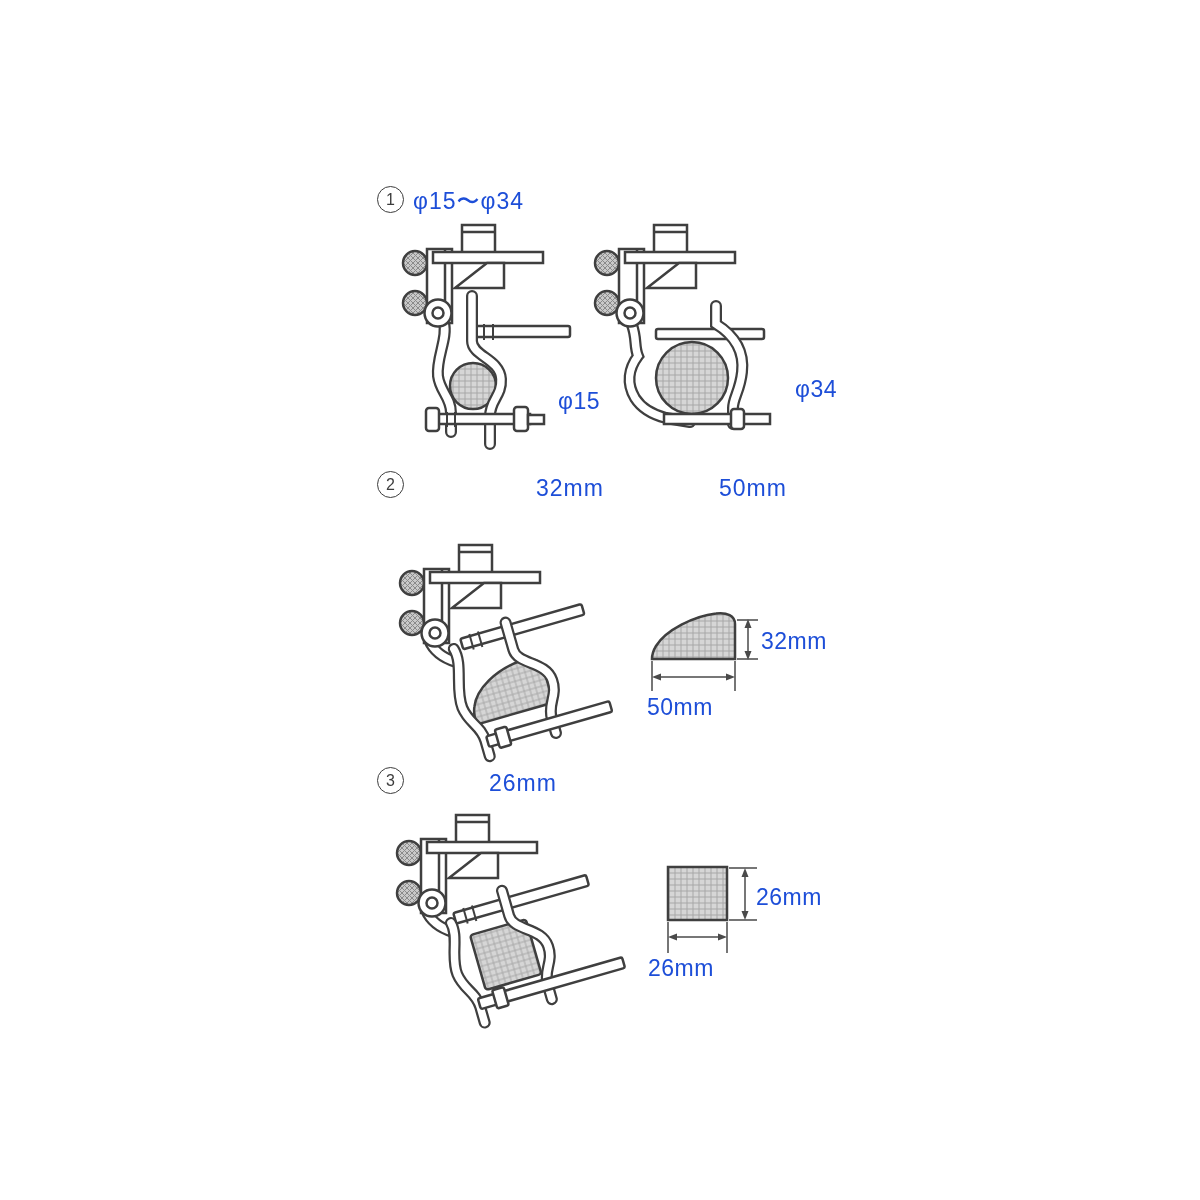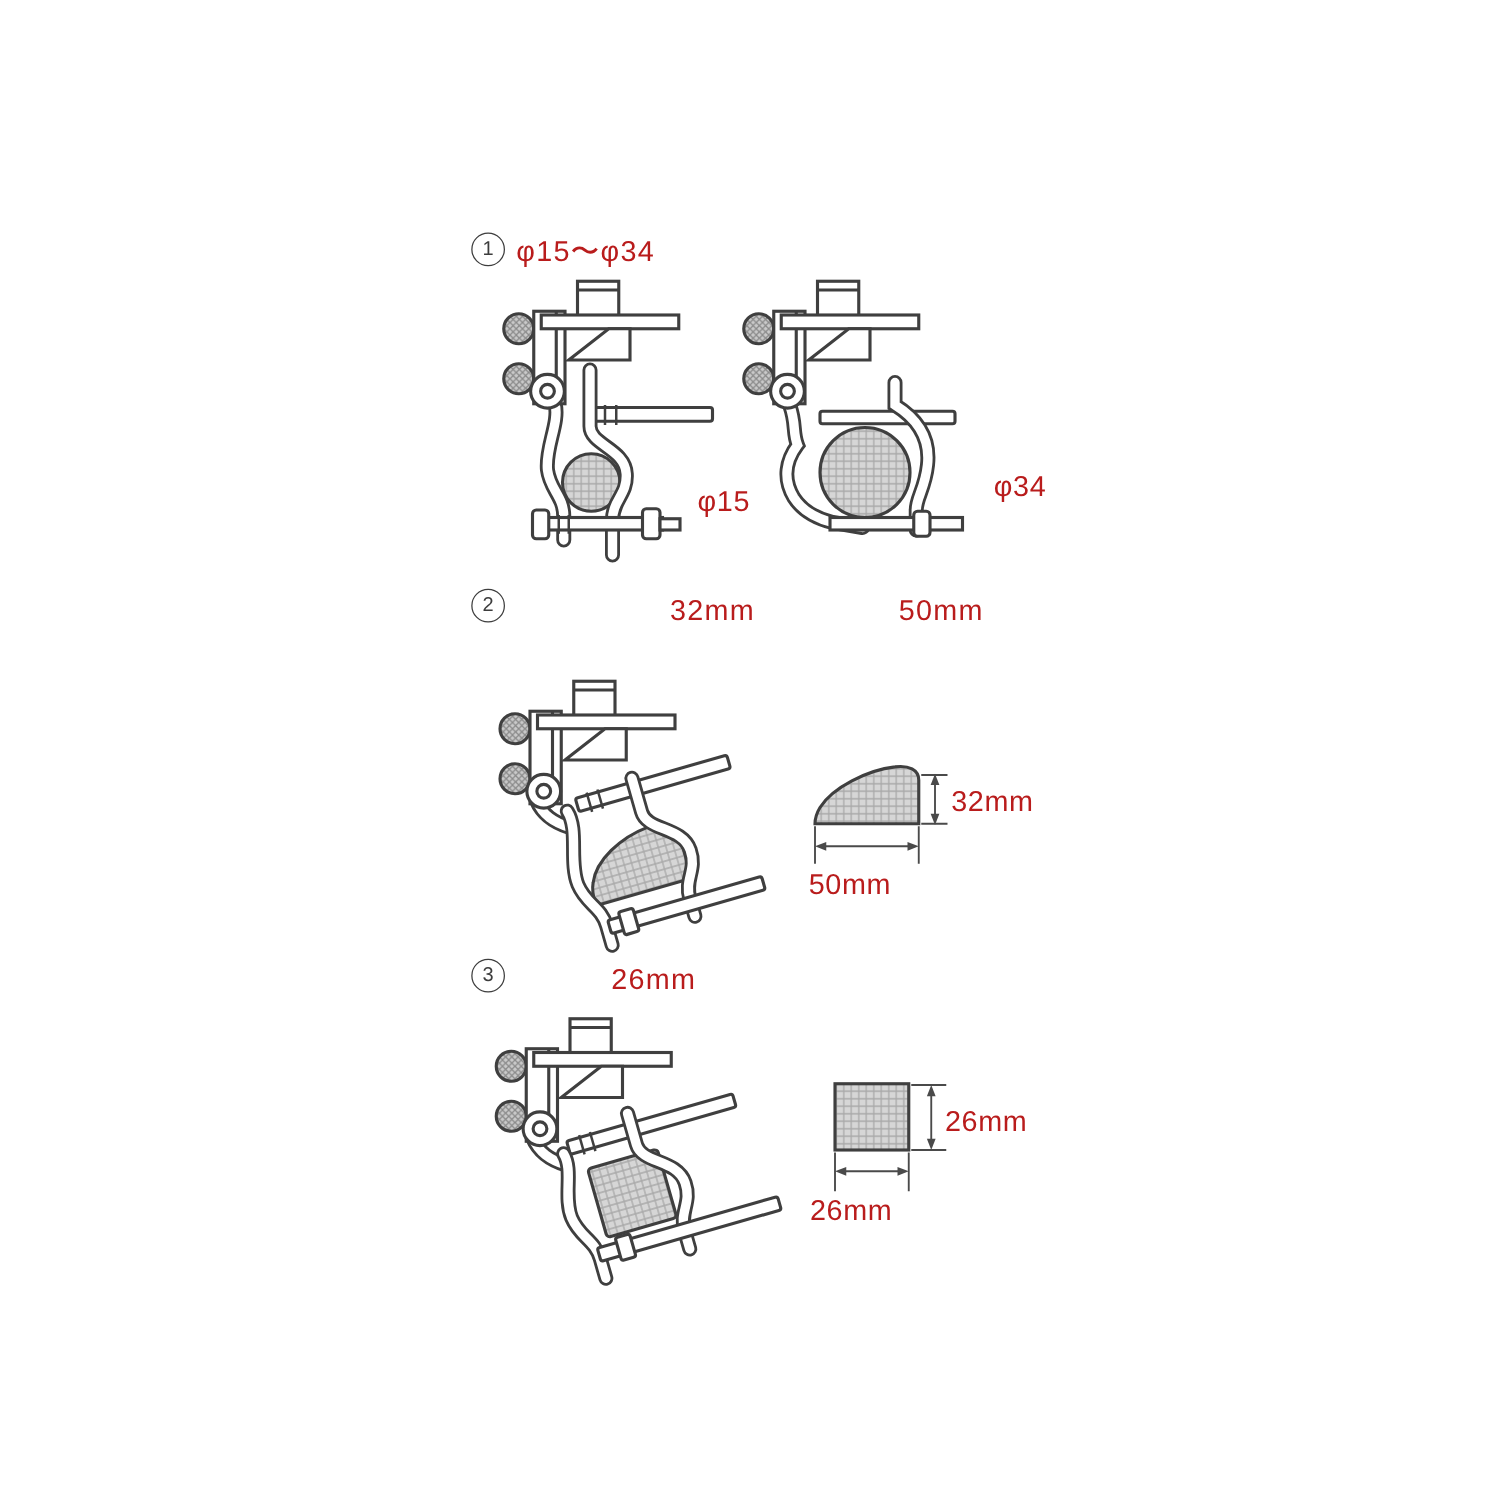--- a/index.html
+++ b/index.html
@@ -1,18 +1,18 @@
 <!DOCTYPE html>
 <html><head>
 <meta charset="utf-8">
 <style>
   html,body{margin:0;padding:0;background:#ffffff;}
   body{width:1200px;height:1200px;font-family:"Liberation Sans","DejaVu Sans",sans-serif;color:#3d3d3d;}
   .stage{position:relative;width:1200px;height:1200px;background:#ffffff;overflow:hidden;}
-  .lbl{position:absolute;white-space:nowrap;color:#b91c1c;}
+  .lbl{position:absolute;white-space:nowrap;color:#1d4ed8;}
   .num{position:absolute;width:25px;height:25px;border:1.7px solid #3d3d3d;border-radius:50%;
        display:flex;align-items:center;justify-content:center;font-size:16px;line-height:1;}
   .hdr{font-size:23px;letter-spacing:1px;}
   .cap{font-size:23px;letter-spacing:0.5px;}
   .dim{font-size:23px;letter-spacing:0.5px;}
   svg.fig{position:absolute;overflow:visible;}
   .ln{fill:#ffffff;stroke:#3f3f3f;stroke-width:2.5;}
   .tube-o{fill:none;stroke:#3f3f3f;stroke-width:12;stroke-linecap:round;}
   .tube-i{fill:none;stroke:#ffffff;stroke-width:7.5;stroke-linecap:round;}
   .hatch{fill:url(#xh);stroke:#3f3f3f;stroke-width:2.5;}

